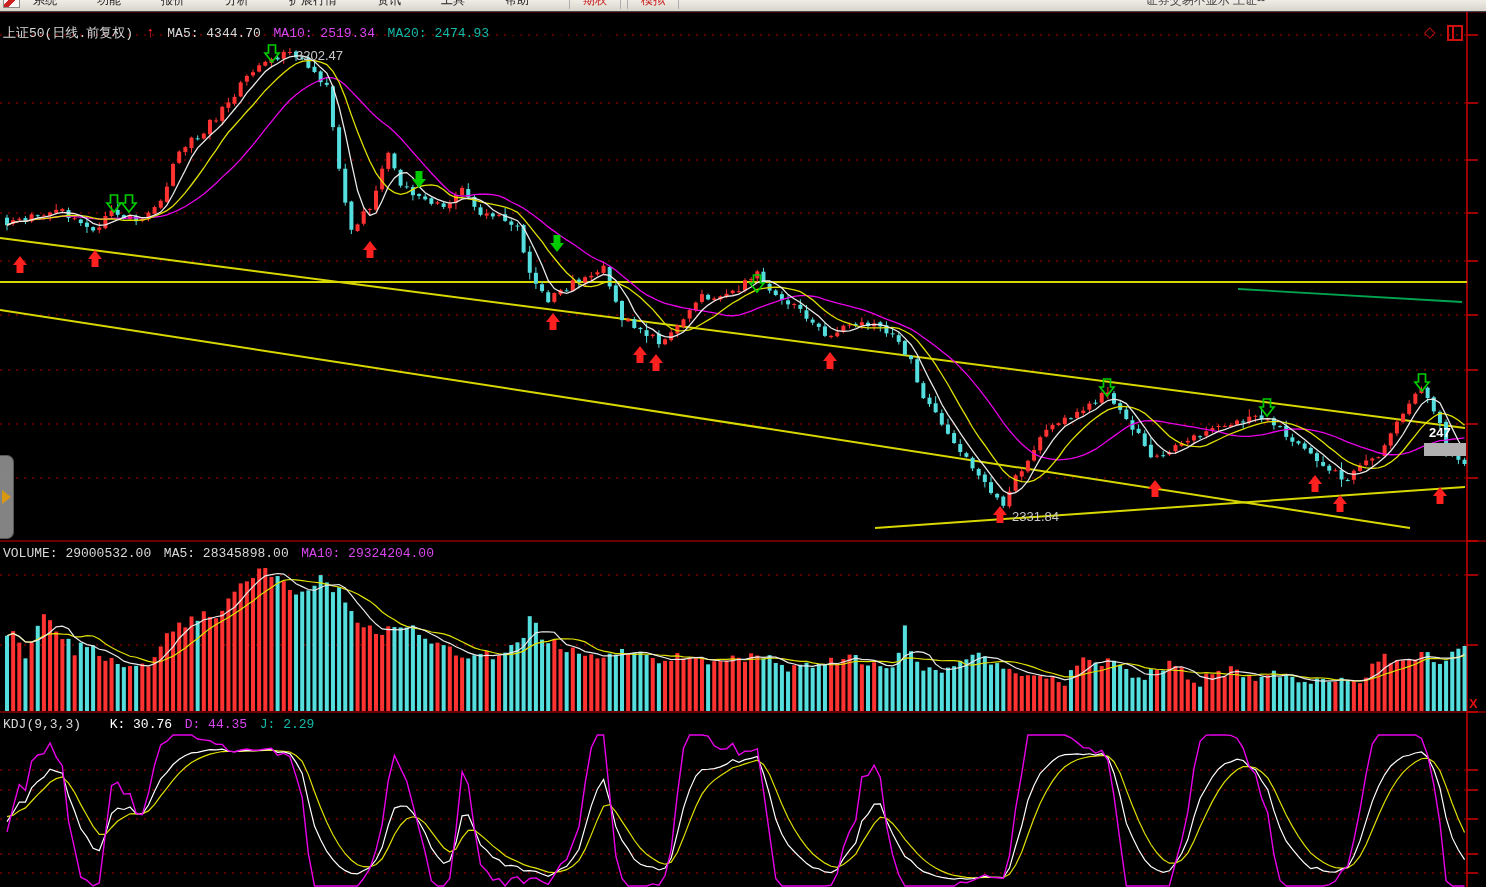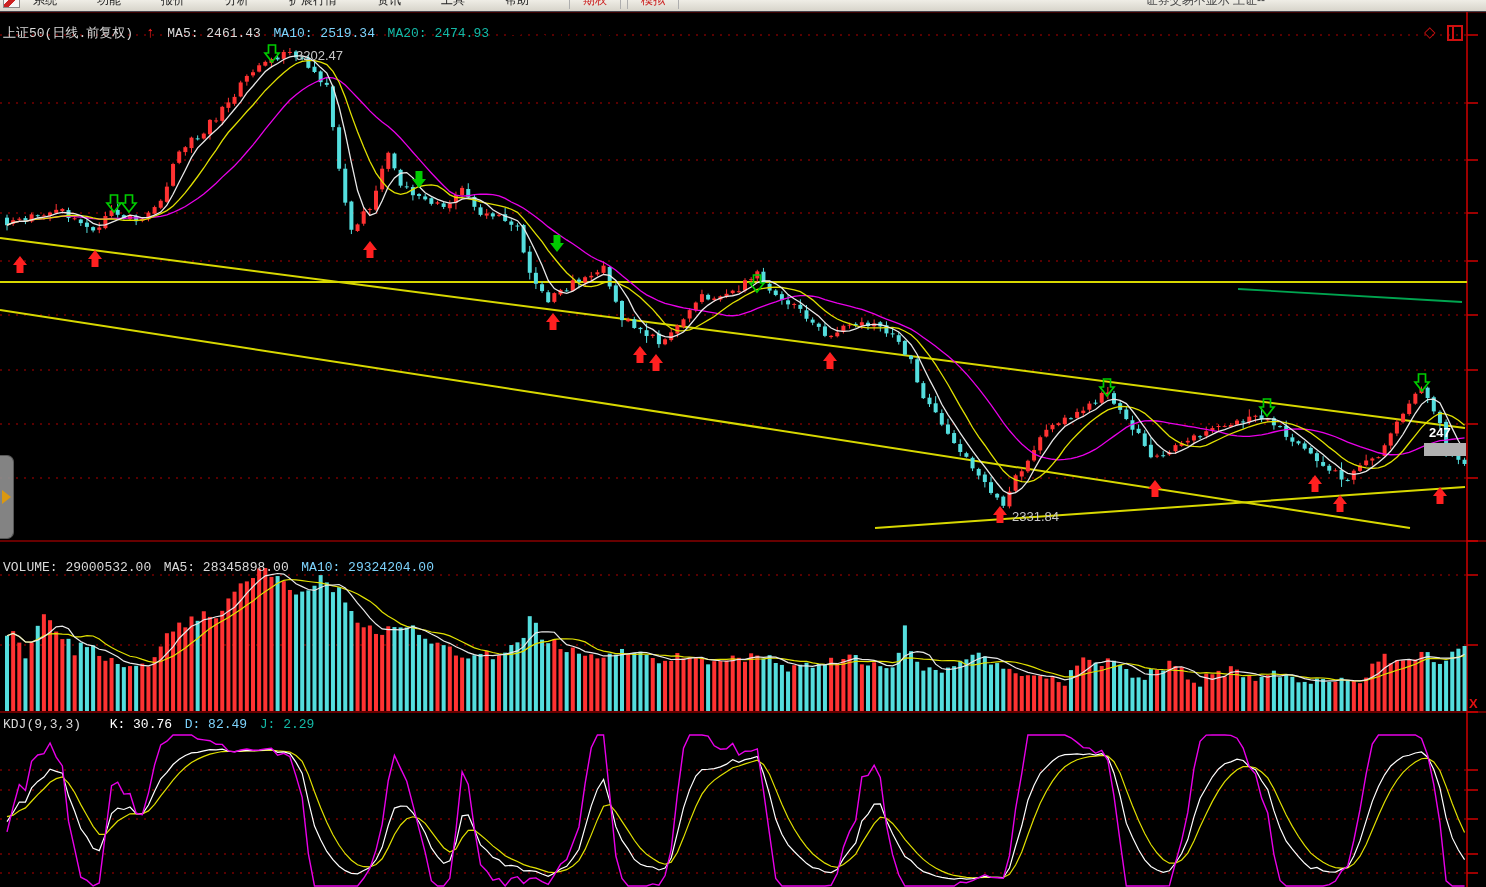--- a/index.html
+++ b/index.html
@@ -13,21 +13,21 @@
   .app-icon{display:inline-block;width:15px;height:13px;margin-right:13px;border:1px solid #8a8a8a;
     background:linear-gradient(135deg,#f7f7f7 38%,#cc2222 38%,#cc2222 62%,#f7f7f7 62%);}
   .menu-item{margin-right:40px;cursor:default;}
   .hot-btn{color:#cc2020;padding:0 13px;border-left:1px solid #aeaeae;border-right:1px solid #aeaeae;margin-right:6px;}
   .menu-right{margin-left:auto;margin-right:221px;color:#4a4a4a;}
   
   #chart-svg{position:absolute;top:0;left:0;z-index:1;}
   
   .pane-header{position:absolute;left:3px;z-index:4;font-size:13px;letter-spacing:0;white-space:nowrap;}
   .pane-header span{margin-right:9px;font-family:Liberation Mono, monospace;}
-  .c-white{color:#d9d9d9;} .c-bwhite{color:#ffffff;padding-left:16px;} .c-yellow{color:#7dd3fc;}
+  .c-white{color:#d9d9d9;} .c-bwhite{color:#ffffff;padding-left:16px;} .c-yellow{color:#d946ef;}
   .c-magenta{color:#14b8a6;} .c-green:  ;
   .c-green{color:#00d466;}
   .t-arrow{color:#ff2020;font-weight:bold;font-size:15px;margin-right:6px;}
   
   #icon-diamond{position:absolute;left:1424px;top:23px;z-index:5;color:#cf1010;font-size:15px;}
   #icon-window{position:absolute;left:1447px;top:25px;z-index:5;width:12px;height:12px;
     border:2px solid #cf1010;}
   #icon-window i{display:block;width:3px;height:12px;border-right:2px solid #cf1010;}
   #pane-close{position:absolute;left:1469px;top:696px;z-index:5;color:#e01010;font-weight:bold;
     font-size:13px;font-family:"Liberation Sans",sans-serif;}
@@ -857,36 +857,36 @@
       </g>
       <text x="296" y="60" fill="#c8c8c8" font-size="13" font-family="Liberation Sans, DejaVu Sans, sans-serif" font-weight="normal">3202.47</text>
       <text x="1012" y="521" fill="#c8c8c8" font-size="13" font-family="Liberation Sans, DejaVu Sans, sans-serif" font-weight="normal">2331.84</text>
       <rect x="1424" y="443" width="42" height="13" fill="#b0b0b0"></rect>
       <text x="1429" y="437" fill="#ffffff" font-size="13" font-family="Liberation Sans, DejaVu Sans, sans-serif" font-weight="bold">247</text>
     </svg>
 
 <div class="pane-header" style="top:24px;">
   <span class="c-white">上证50(日线.前复权)</span>
   <span class="t-arrow">↑</span>
-  <span class="c-white">MA5: 2461.43</span>
+  <span class="c-white">MA5: 4344.70</span>
   <span class="c-yellow">MA10: 2519.34</span>
   <span class="c-magenta">MA20: 2474.93</span>
   <span class="c-green">MA250: 1887.64</span>
 </div>
 
-<div class="pane-header" style="top:559px;">
+<div class="pane-header" style="top:545px;">
   <span class="c-white">VOLUME: 29000532.00</span>
   <span class="c-white">MA5: 28345898.00</span>
   <span class="c-yellow">MA10: 29324204.00</span>
 </div>
 
 <div class="pane-header" style="top:716px;">
   <span class="c-white">KDJ(9,3,3)</span>
   <span class="c-bwhite">K: 30.76</span>
-  <span class="c-yellow">D: 82.49</span>
+  <span class="c-yellow">D: 44.35</span>
   <span class="c-magenta">J: 2.29</span>
 </div>
 
 <span id="icon-diamond">◇</span>
 <span id="icon-window">
       <i></i>
     </span>
 <span id="pane-close">X</span>
 <div class="flyout">
   <span class="flyout-arrow"></span>

